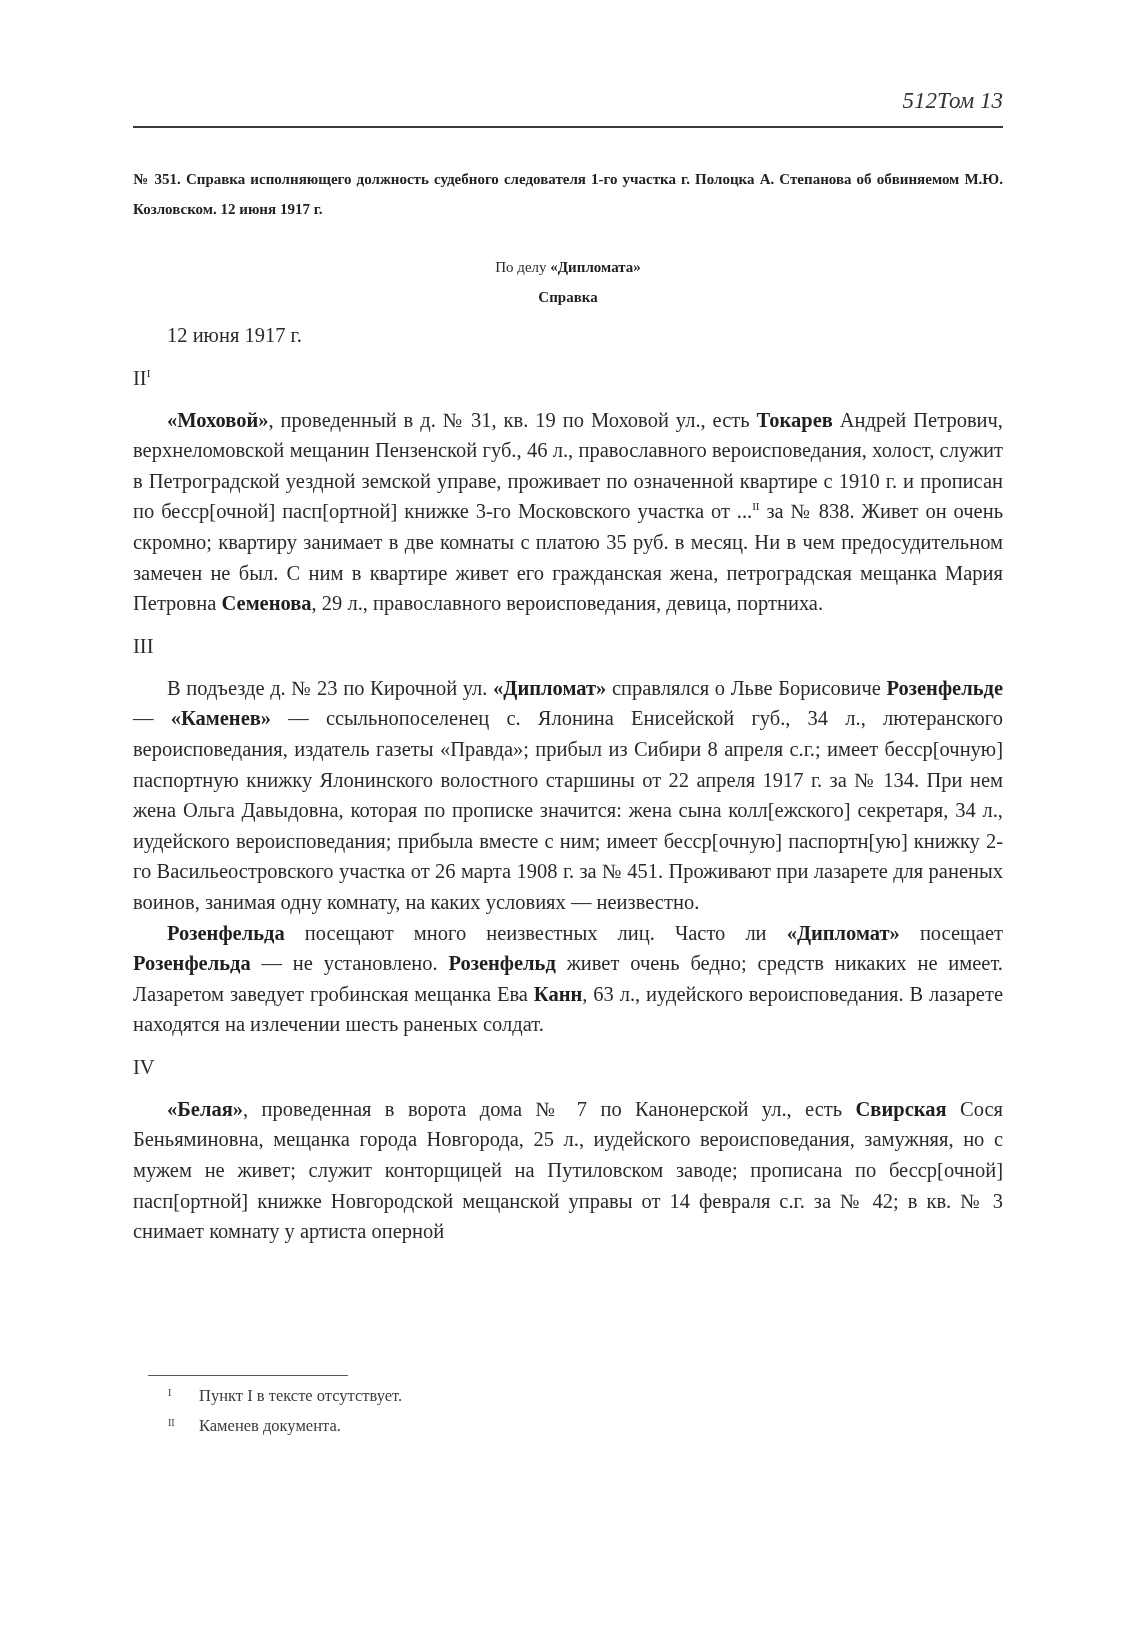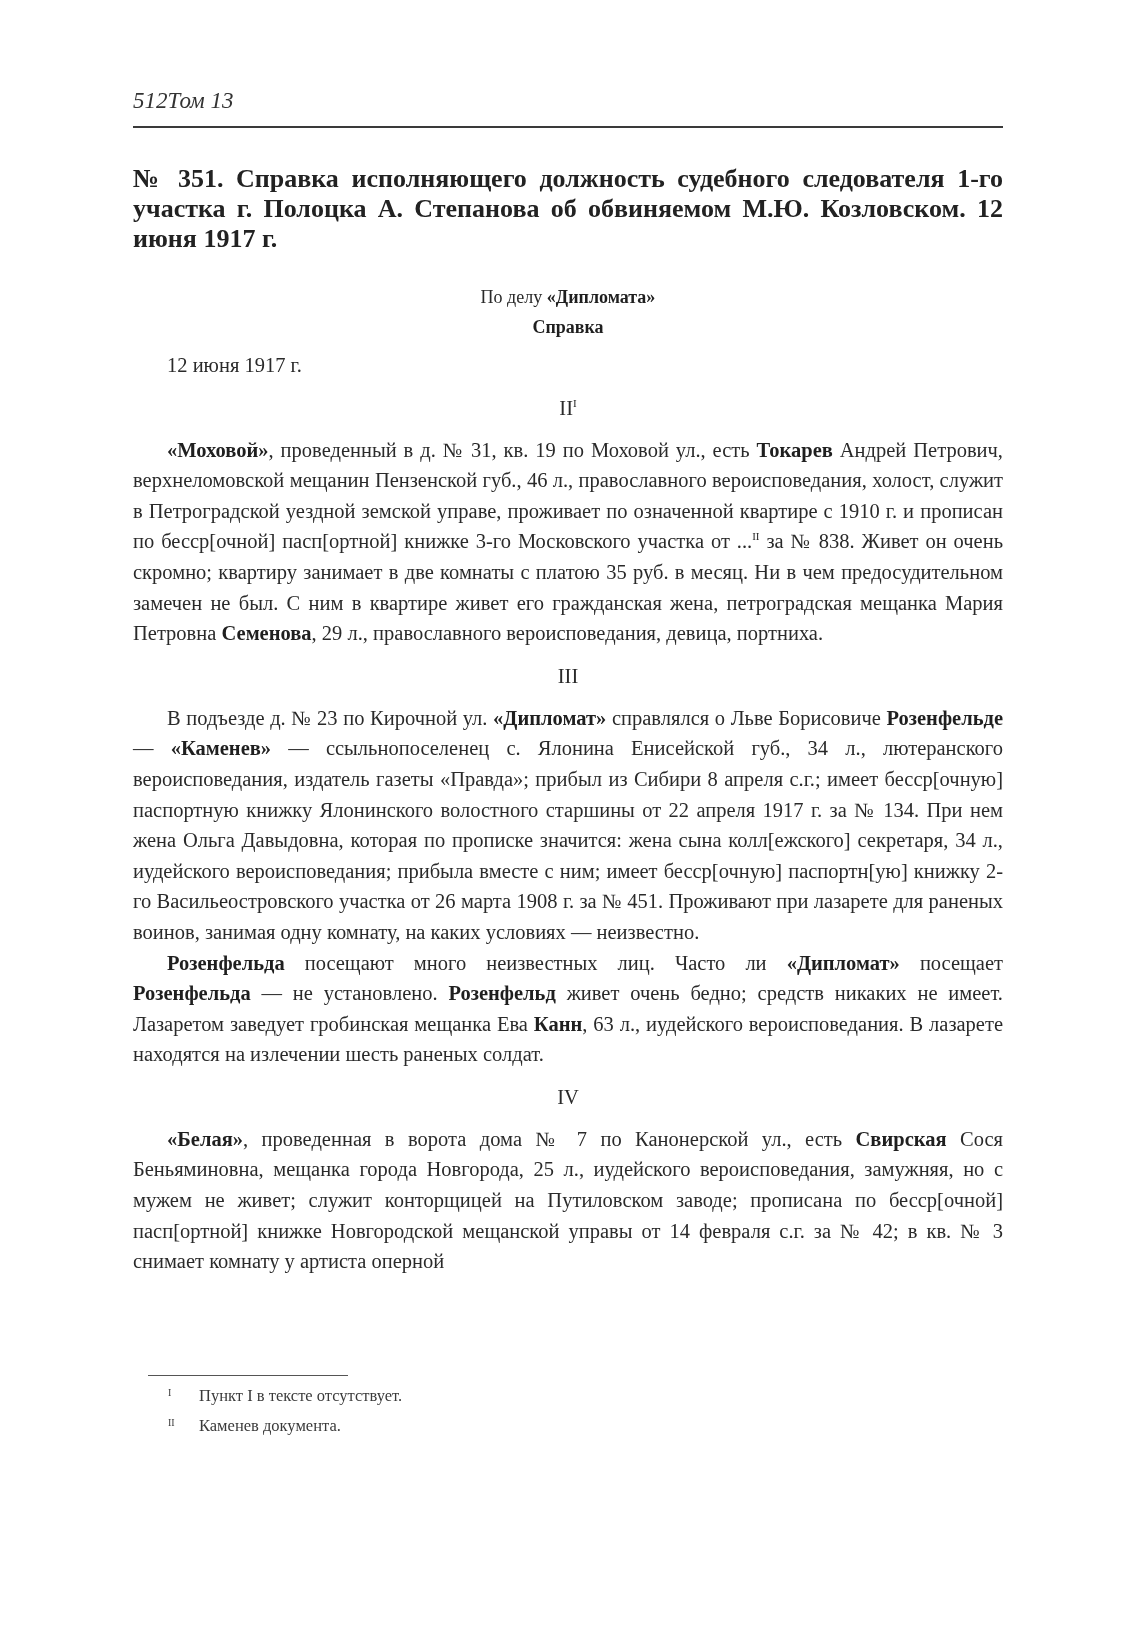--- a/index.html
+++ b/index.html
@@ -16,59 +16,58 @@
     color: #2a2a2a;
   }
   .page {
     position: absolute;
     left: 133px;
     top: 84px;
     width: 870px;
   }
   .running-head {
     display: flex;
-    justify-content: flex-start;
+    justify-content: flex-end;
     align-items: baseline;
     font-style: italic;
     font-size: 23px;
     color: #333;
     height: 34px;
     line-height: 34px;
   }
   .head-rule {
     margin-top: 8px;
     border: 0;
     border-top: 2.5px solid #3a3a3a;
     height: 0;
   }
   .doc-title {
     margin-top: 36px;
     font-weight: bold;
-    font-size: 26px;
+    font-size: 15px;
     line-height: 30px;
     text-align: justify;
     color: #222;
   }
   .center-line {
     text-align: center;
-    font-size: 18px;
+    font-size: 15px;
     line-height: 30px;
   }
   .case-line { margin-top: 28px; }
   .b { font-weight: bold; color: #1f1f1f; }
   .body-text {
     font-size: 20.5px;
     line-height: 30.6px;
     text-align: justify;
     hyphens: manual;
   }
   .para { text-indent: 34px; margin: 0; }
   .date-line { margin-top: 8px; }
   .section-num {
-    text-align: center;
     font-size: 20.5px;
     line-height: 30px;
     margin-top: 12px;
     margin-bottom: 12px;
   }
   sup.fn {
     font-size: 11px;
     vertical-align: super;
     line-height: 0;
   }

